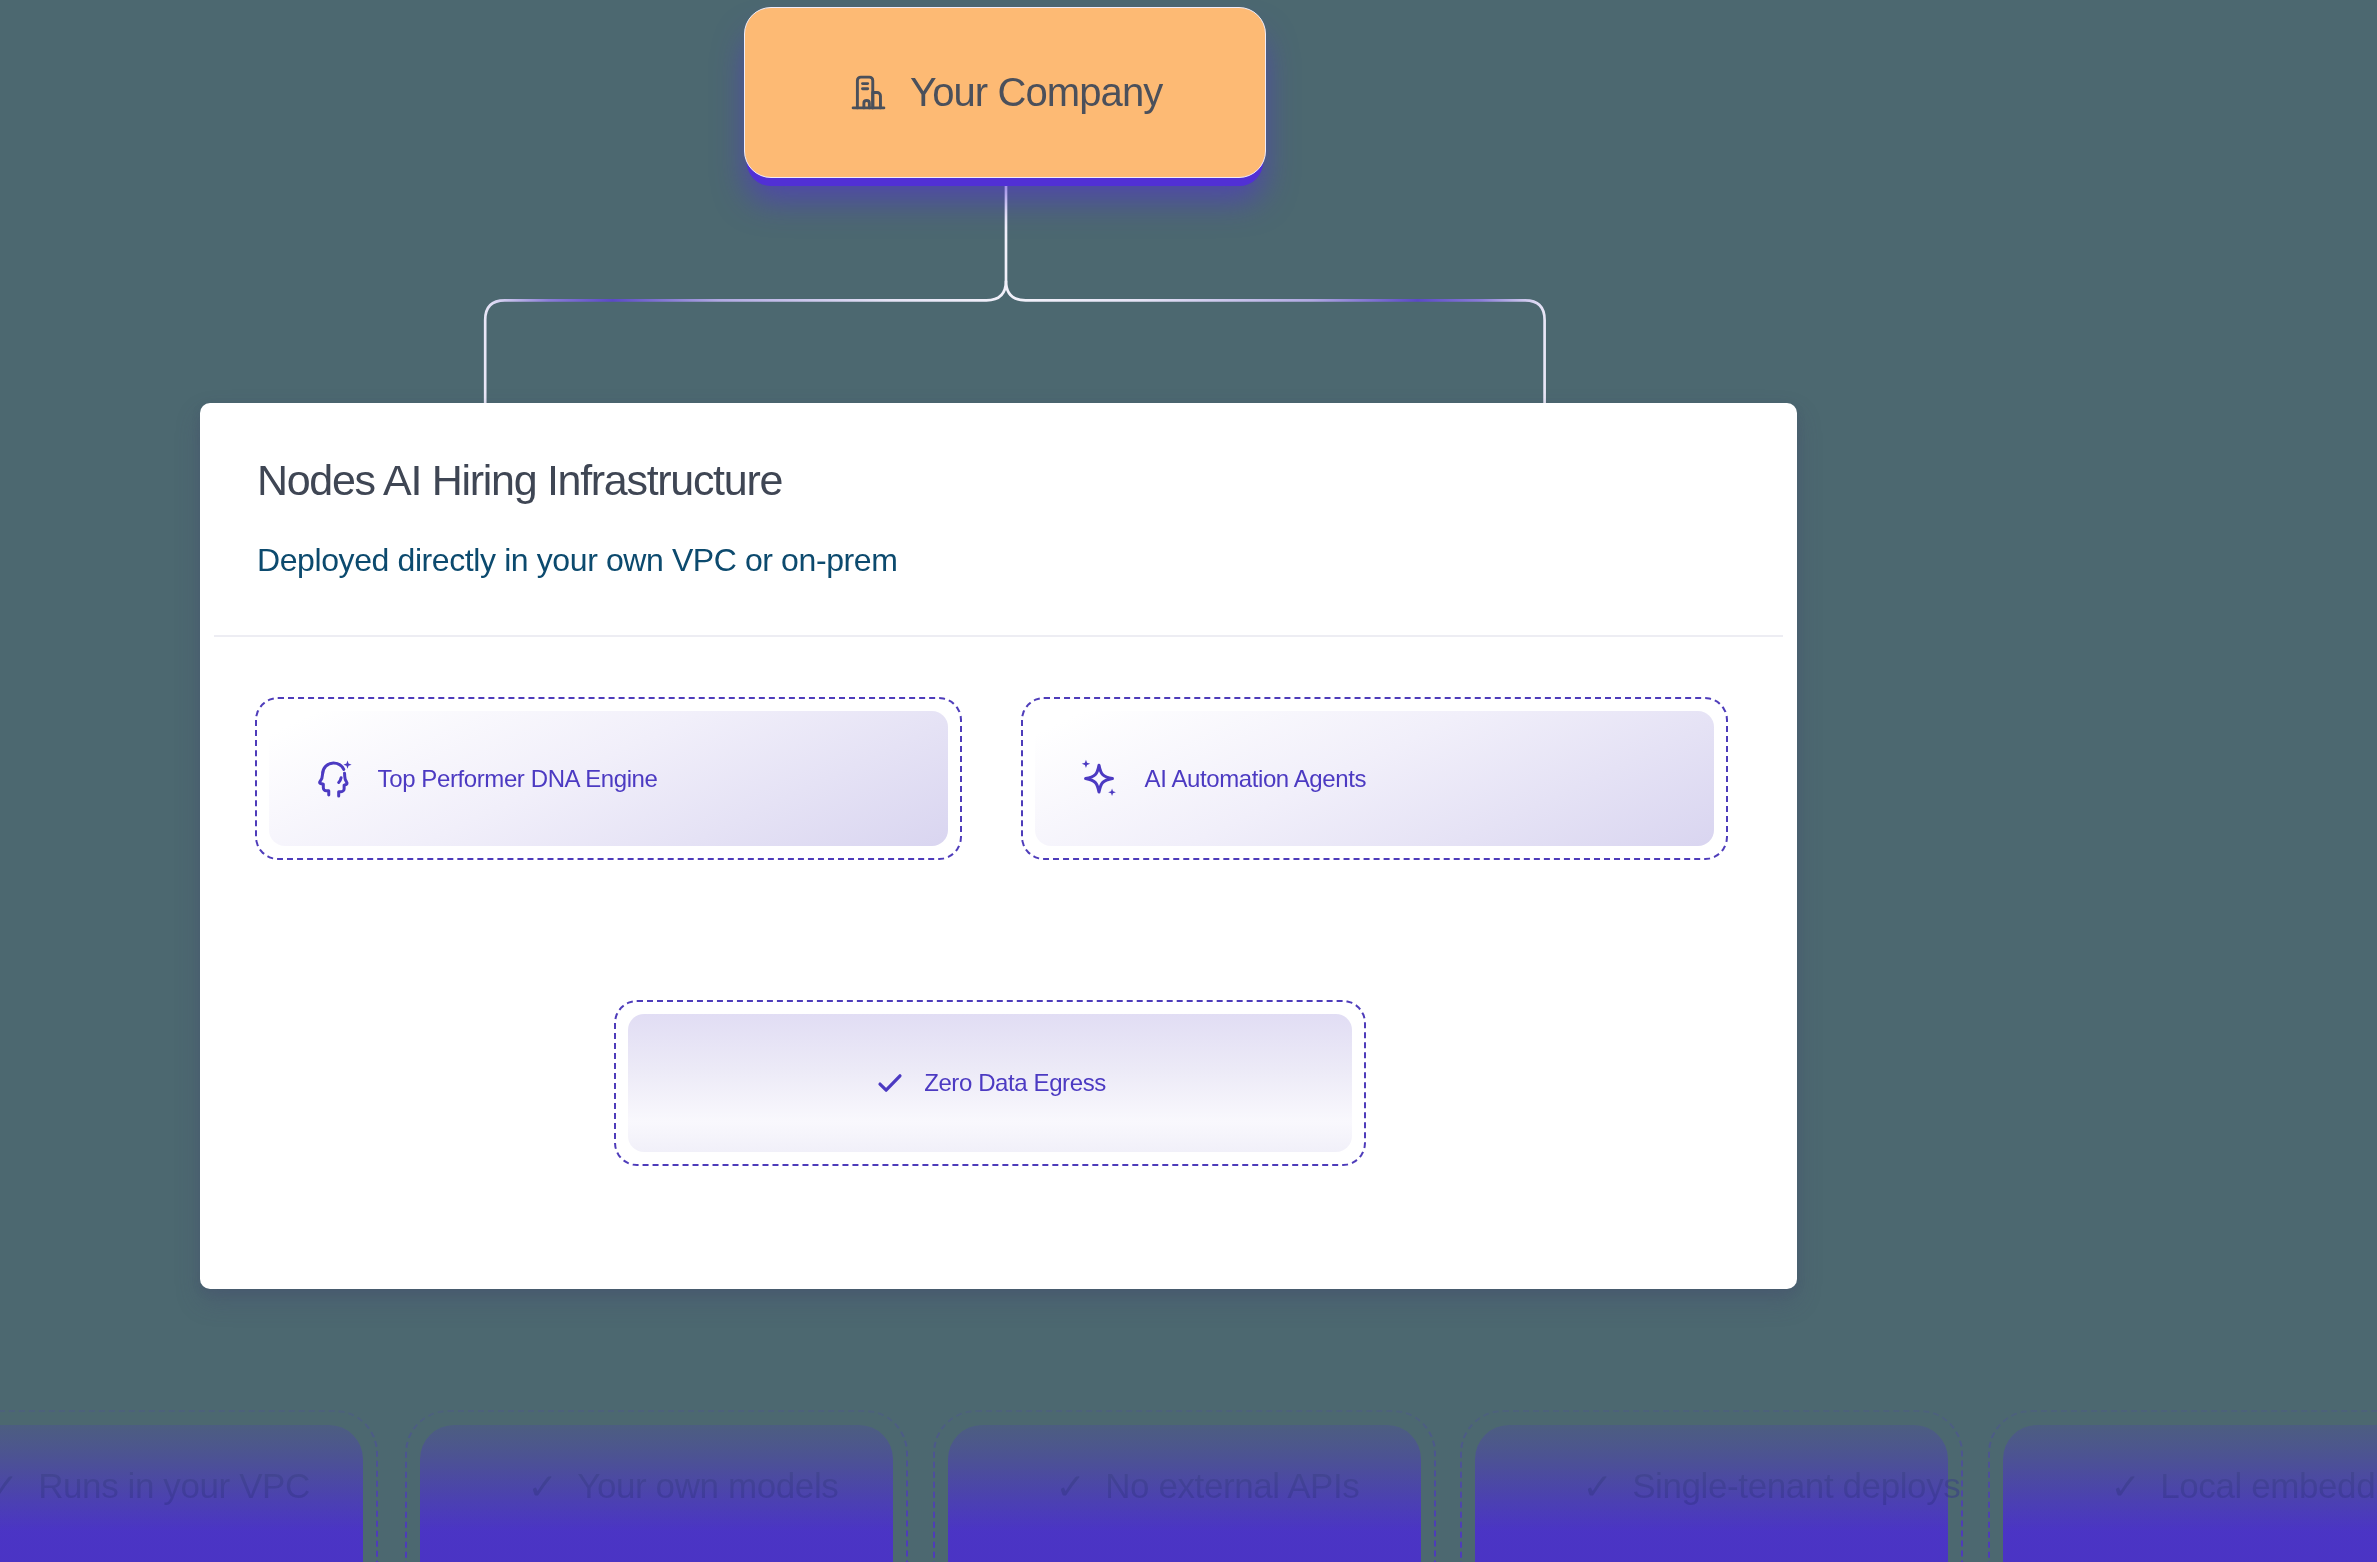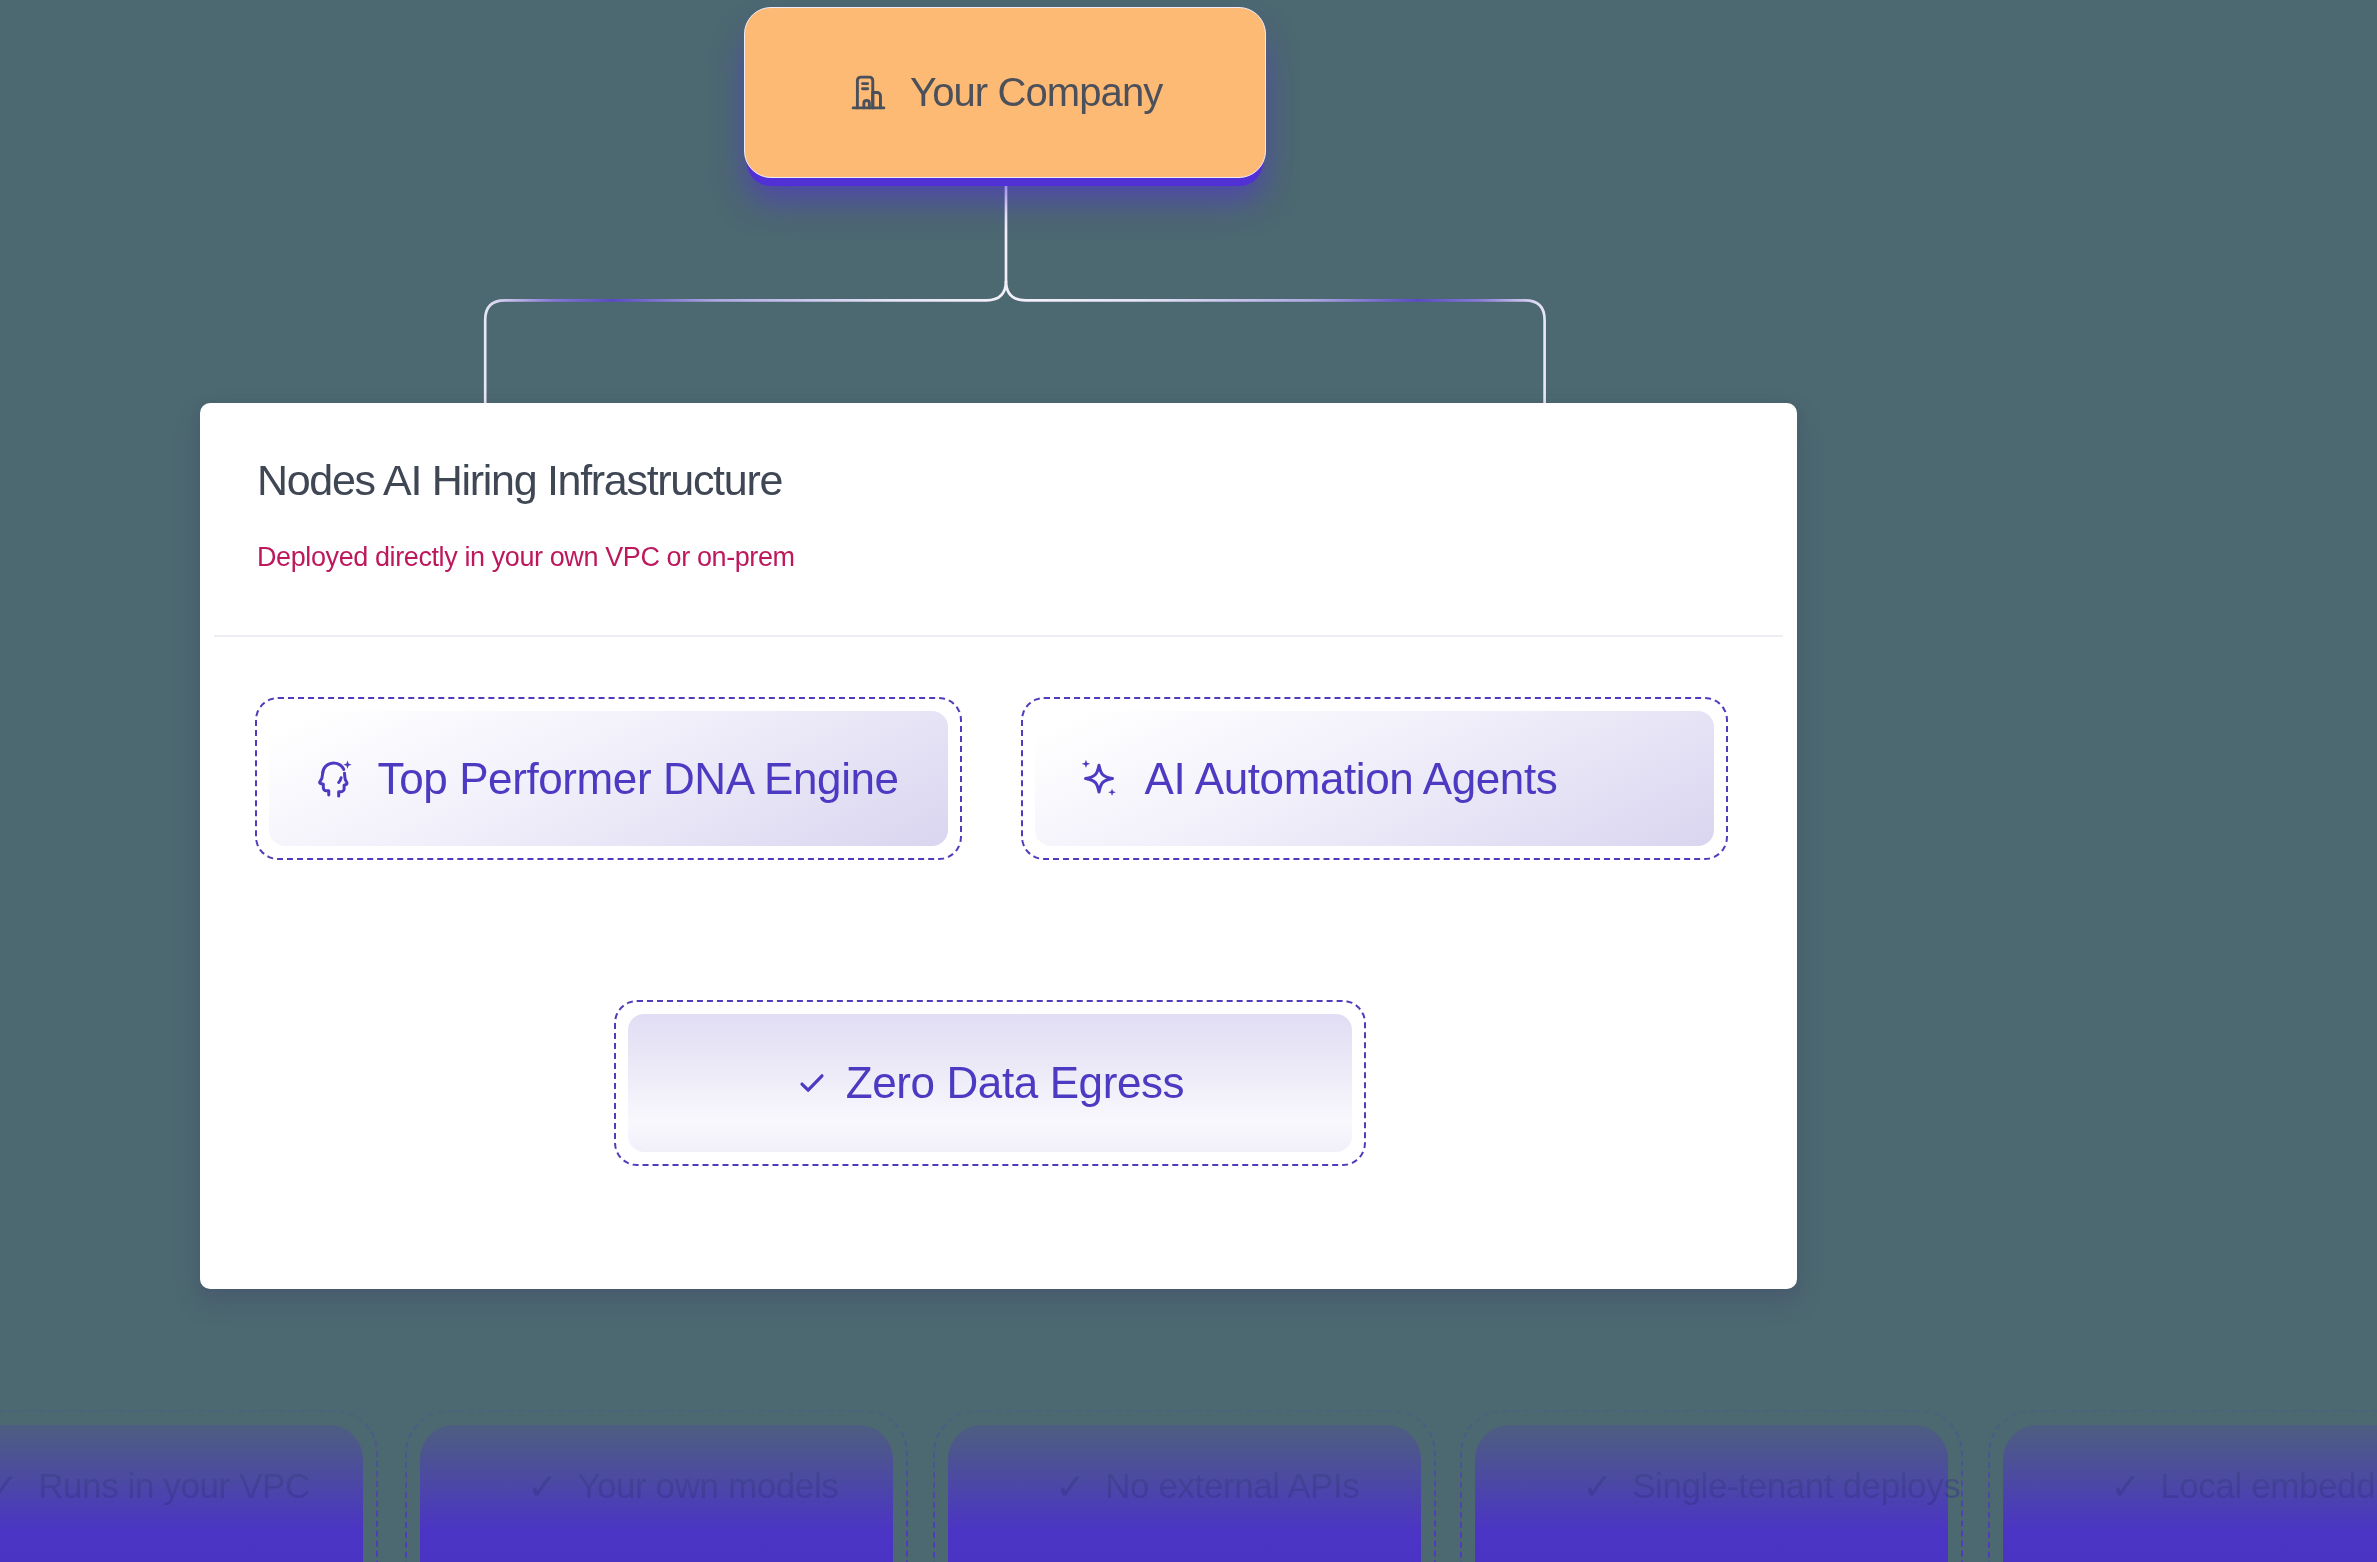--- a/index.html
+++ b/index.html
@@ -28,21 +28,21 @@
     position:absolute;left:200px;top:403px;width:1597px;height:886px;z-index:2;
     background:#ffffff;border-radius:10px;
     box-shadow:0 12.5px 25px rgba(70,70,110,.28), 0 3.6px 9px rgba(70,70,110,.15);
   }
   .card-title{
     position:absolute;left:57px;top:53px;
     font-size:43px;color:#3f4654;letter-spacing:-1.3px;
   }
   .card-subtitle{
     position:absolute;left:57px;top:139px;
-    font-size:27px;color:#be185d;letter-spacing:-0.4px;
+    font-size:32px;color:#0c4a6e;letter-spacing:-0.4px;
   }
   .card-divider{
     position:absolute;left:14.2px;right:14.2px;top:232px;height:1.8px;
     background:#ededf3;
   }
 
   .dashed-node{
     position:absolute;border:2.7px dashed #4e3cba;border-radius:23px;
   }
   .node-a{left:55px;top:294px;width:703px;height:159px;}
@@ -52,21 +52,21 @@
     position:absolute;inset:11.6px;border-radius:16px;
     display:flex;align-items:center;gap:23px;
     background:linear-gradient(155deg,#ffffff 5%,#f1effa 45%,#d9d5f0 100%);
   }
   .node-a .node-inner,.node-b .node-inner{padding-left:41px;}
   .node-c .node-inner{
     justify-content:center;gap:18px;
     background:linear-gradient(180deg,#e1ddf4 0%,#eceaf7 40%,#f9f8fd 78%,#f1f0f9 100%);
   }
   .node-label{
-    font-size:44px;color:#4c3ac2;letter-spacing:-0.4px;
+    font-size:24px;color:#4c3ac2;letter-spacing:-0.4px;
   }
 
   
   .bottom-box{
     position:absolute;top:1410px;height:214px;
     border:2.7px dashed #4e3cba;border-radius:43px;z-index:2;
   }
   .bb-inner{
     position:absolute;inset:13.4px;border-radius:34px;
     background:linear-gradient(180deg,#4d3bb9 0%,#4b35c5 40%,#4a33c4 100%);

